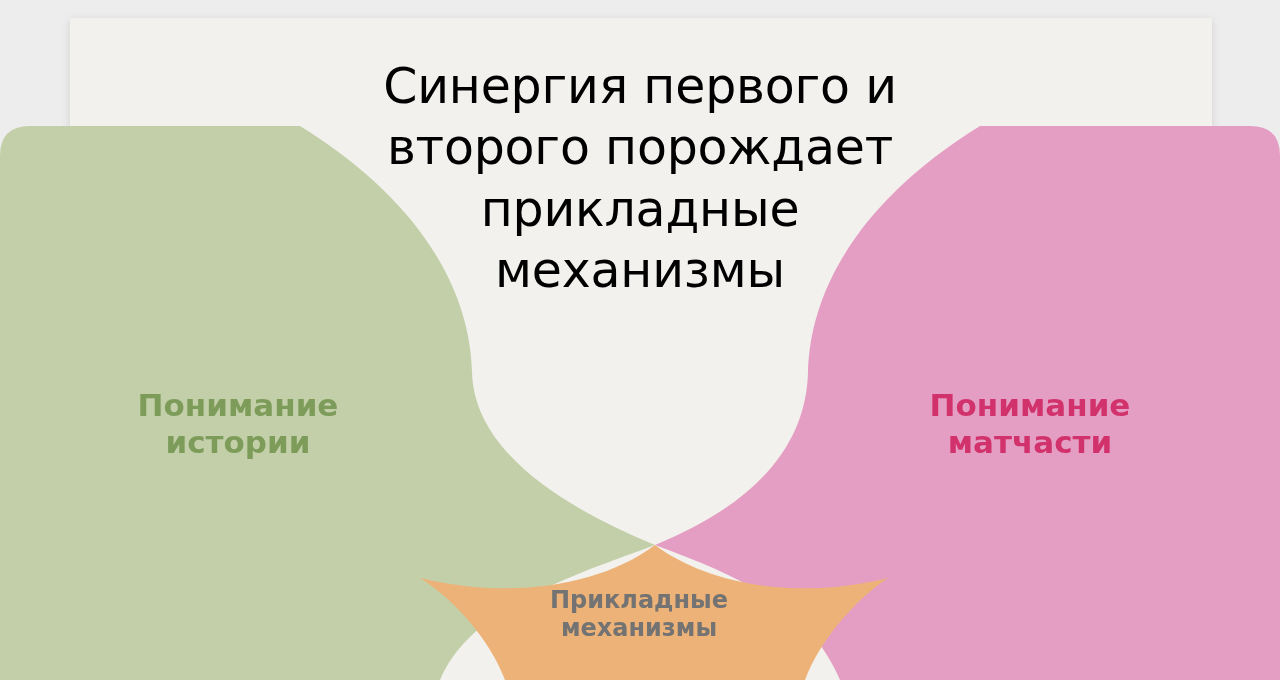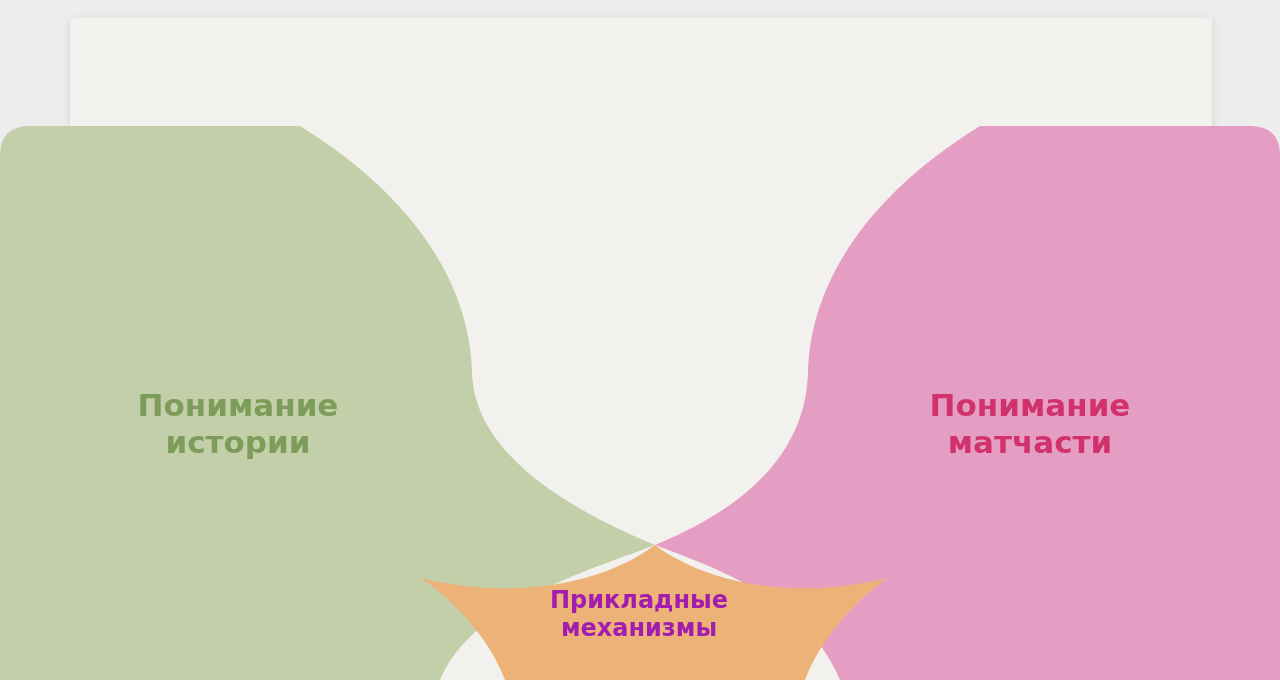--- a/index.html
+++ b/index.html
@@ -101,23 +101,24 @@
 
     <path id="lobe-intersection" d="M 655 545
              C 600 586 510 600 420 578
              C 455 600 490 640 505 680
              L 805 680
              C 820 640 855 600 888 578
              C 800 600 710 586 655 545
              Z" fill="#edb277"></path>
   </svg>
 
+  <div class="label" id="title-text" style="color: rgb(0, 0, 0);">Синергия первого и второго порождает прикладные механизмы</div>
 
   <div class="label" id="label-green" style="color: rgb(125, 156, 90);">Понимание
 истории</div>
 
   <div class="label" id="label-pink" style="color: rgb(210, 50, 108);">Понимание
 матчасти</div>
 
-  <div class="label" id="label-orange" style="color: #a21caf;">Прикладные
+  <div class="label" id="label-orange" style="color: #737373;">Прикладные
 механизмы</div>
 
 </div>
 
 </body></html>

